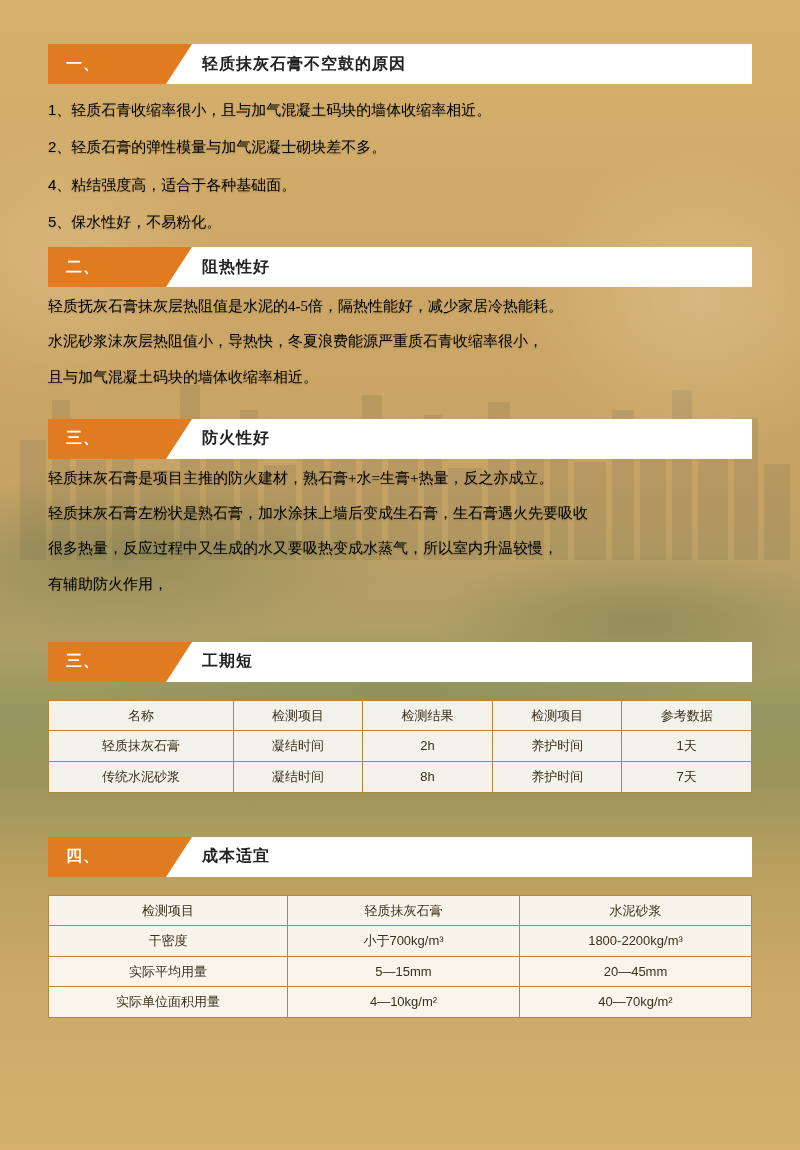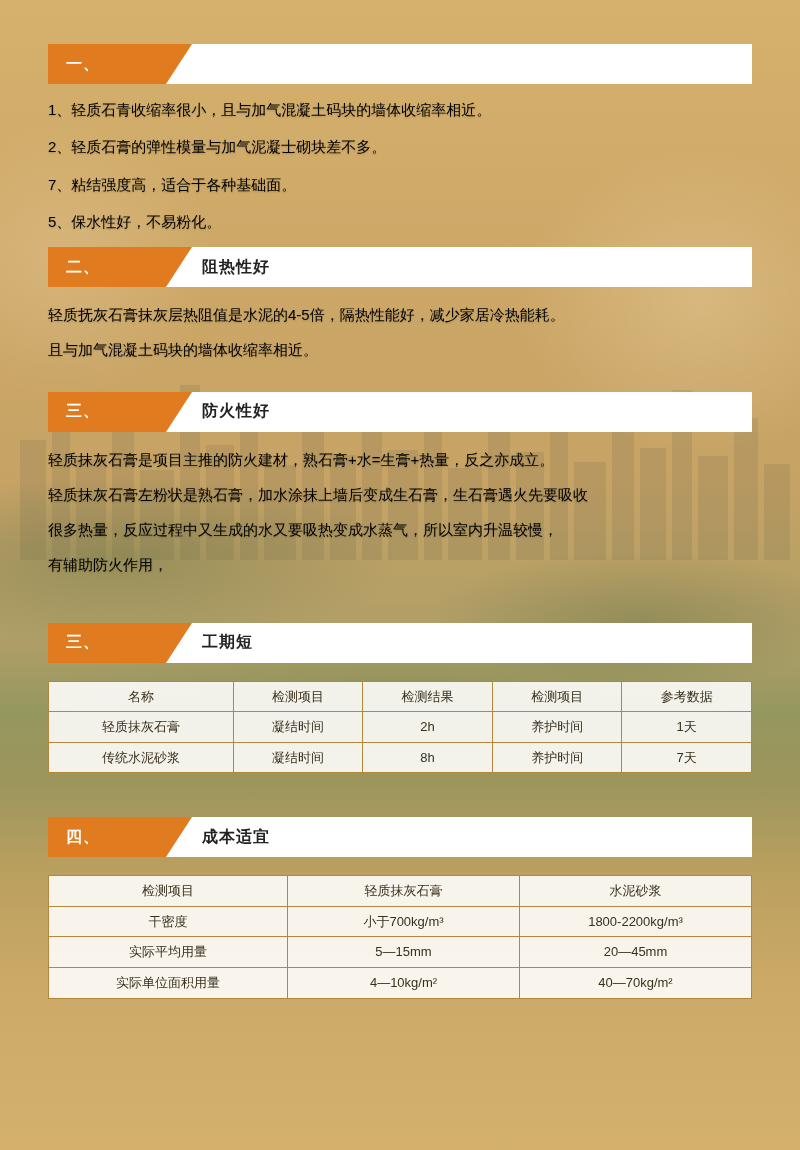--- a/index.html
+++ b/index.html
@@ -85,21 +85,21 @@
   }
 
   .para-list { margin: 14px 0 0 0; }
   .para {
     font-size:15px;
     color:#000000;
     line-height:1.55;
     margin: 0 0 14px 0;
     text-shadow: 0 1px 2px rgba(0,0,0,0.18);
   }
-  .block { margin-top:16px; }
+  .block { margin-top:8px;font-family:Liberation Serif, serif; }
   .block .para { margin-bottom:12px; }
 
   .gap-18 { height:18px; }
   .gap-34 { height:34px; }
   .gap-44 { height:44px; }
 
   
   table.tbl {
     width:100%;
     border-collapse:collapse;
@@ -153,34 +153,36 @@
     <div class="b" style="left:764px; width:26px; height:96px;"></div>
   </div>
 </div>
 
 <div class="page">
 
   <div class="gap-44"></div>
 
   <div class="sec">
     <div class="tag">一、</div>
+    <div class="sec-title">轻质抹灰石膏不空鼓的原因</div>
   </div>
   <div class="para-list">
     <p class="para">1、轻质石青收缩率很小，且与加气混凝土码块的墙体收缩率相近。</p>
     <p class="para">2、轻质石膏的弹性模量与加气泥凝士砌块差不多。</p>
-    <p class="para">7、粘结强度高，适合于各种基础面。</p>
+    <p class="para">4、粘结强度高，适合于各种基础面。</p>
     <p class="para">5、保水性好，不易粉化。</p>
   </div>
 
   <div class="sec">
     <div class="tag">二、</div>
     <div class="sec-title">阻热性好</div>
   </div>
   <div class="block">
     <p class="para">轻质抚灰石膏抹灰层热阻值是水泥的4-5倍，隔热性能好，减少家居冷热能耗。</p>
+    <p class="para">水泥砂浆沫灰层热阻值小，导热快，冬夏浪费能源严重质石青收缩率很小，</p>
     <p class="para">且与加气混凝土码块的墙体收缩率相近。</p>
   </div>
 
   <div class="gap-18"></div>
 
   <div class="sec">
     <div class="tag">三、</div>
     <div class="sec-title">防火性好</div>
   </div>
   <div class="block">

